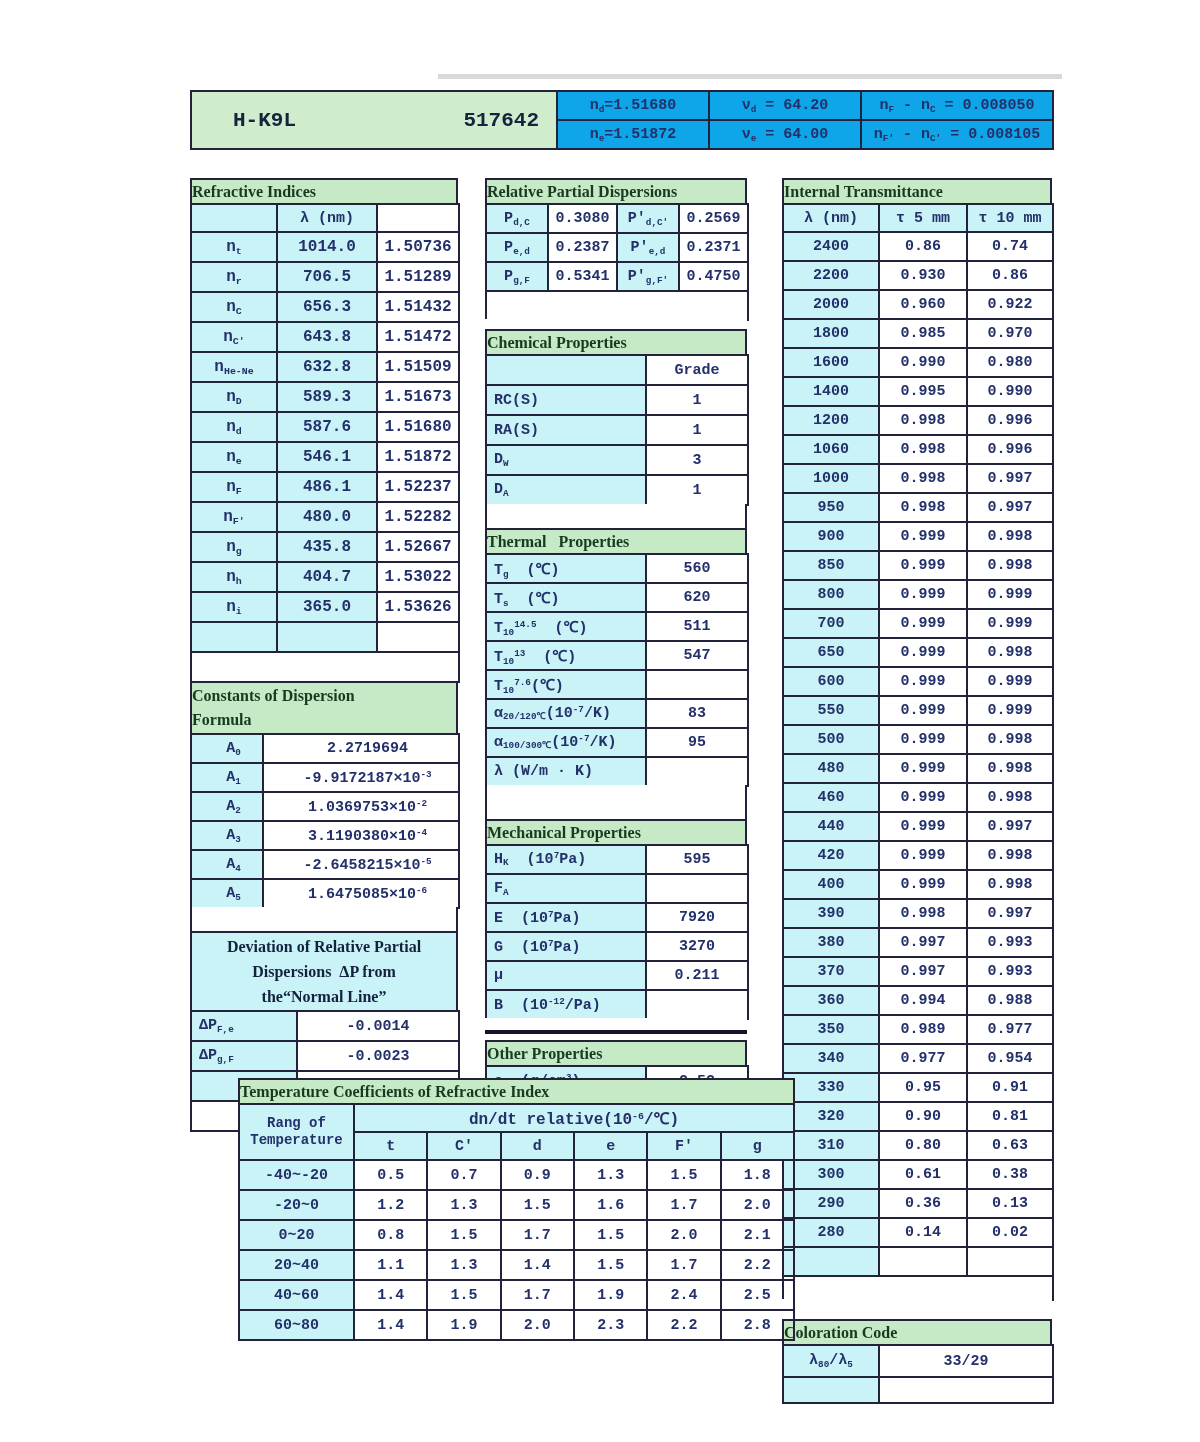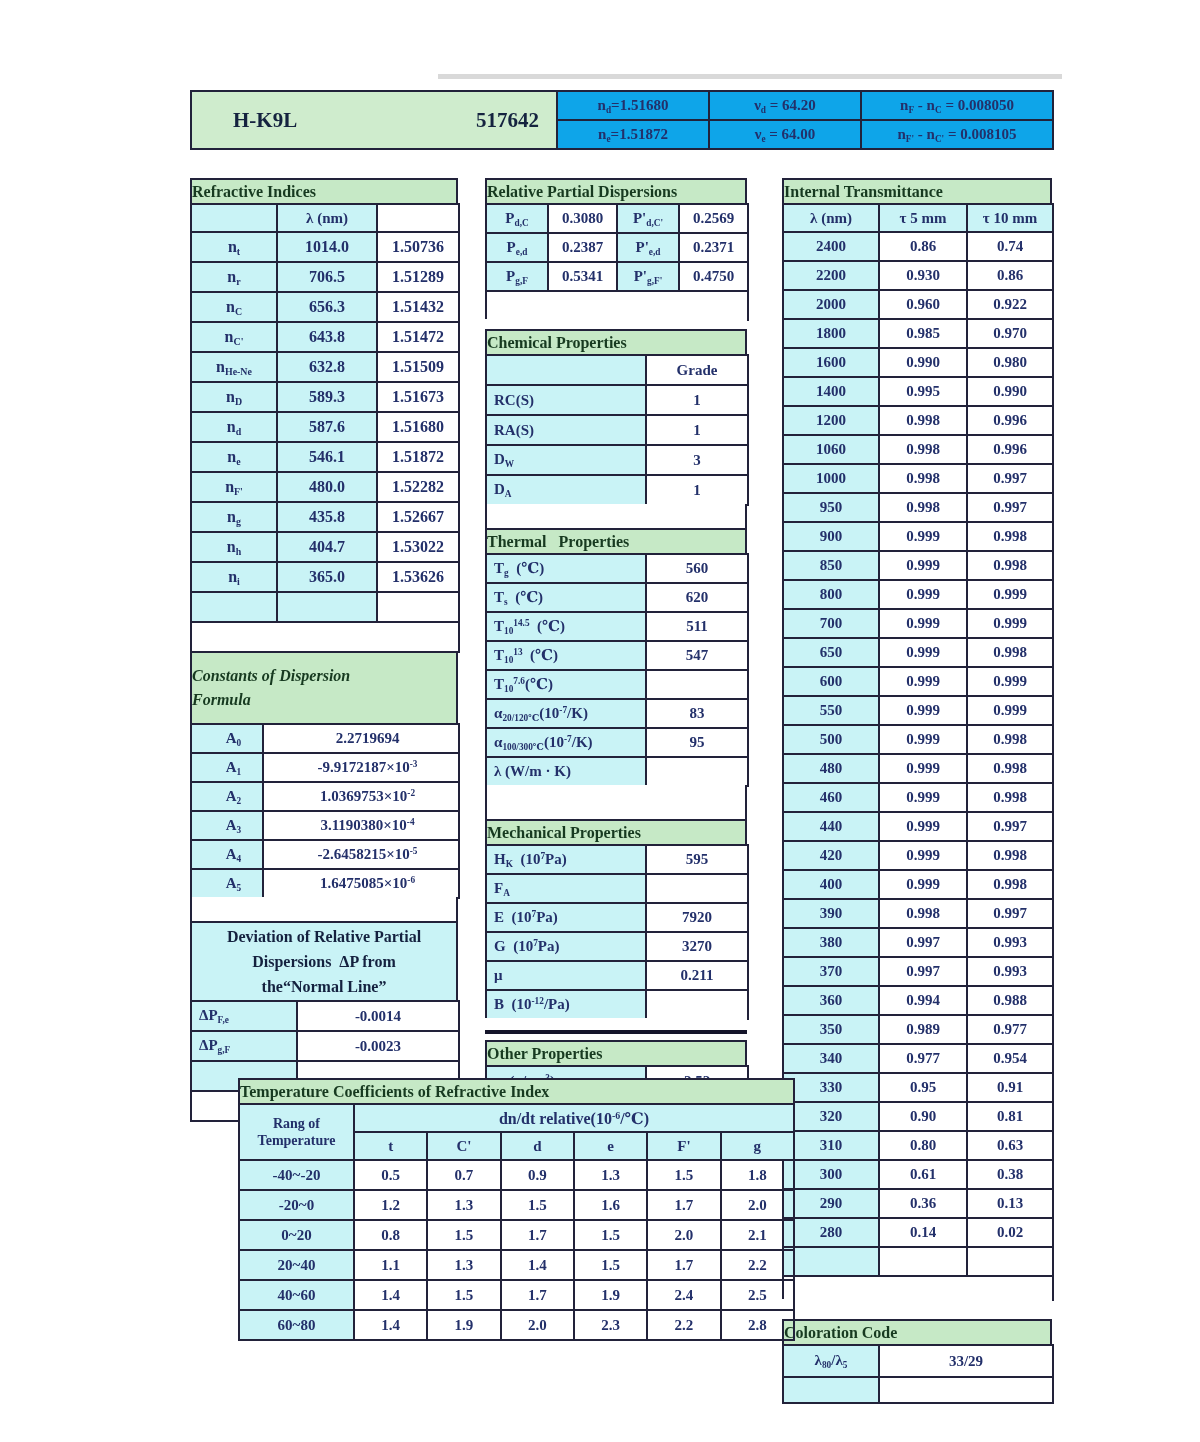--- a/index.html
+++ b/index.html
@@ -4,21 +4,21 @@
 <style>
   html,body { margin:0; padding:0; }
   body {
     width:1200px; height:1442px; background:#ffffff; position:relative;
     font-family:"Liberation Serif","DejaVu Serif",serif;
     font-weight:bold; color:#23306a;
   }
   .page { position:absolute; inset:0; }
   .topline { position:absolute; left:438px; top:74px; width:624px; height:5px; background:#d9d9d9; }
 
-  table { border-collapse:collapse; table-layout:fixed; width:100%; }
+  table { border-collapse:collapse; table-layout:fixed; width:100%;font-family:Liberation Mono, monospace; }
   td, th { border:2px solid #22223a; padding:0 3px; height:27px; text-align:center;
            font-size:15px; white-space:nowrap; overflow:hidden; font-weight:bold; }
   sub { font-size:0.62em; vertical-align:-0.3em; letter-spacing:0; }
   sup { font-size:0.62em; vertical-align:0.5em; }
   .cy    { background:#c9f3f6; }
   .lblL  { background:#c9f3f6; text-align:left; padding-left:7px; }
 
   .sec-title { border:2px solid #22223a; background:#c6e9c6; color:#173a20;
                text-align:left; font-size:16px; line-height:23px; }
   .stack > * + * { margin-top:-2px; }
@@ -150,20 +150,25 @@
             <td class="cy">n<sub>d</sub></td>
             <td class="cy">587.6</td>
             <td>1.51680</td>
           </tr>
           <tr>
             <td class="cy">n<sub>e</sub></td>
             <td class="cy">546.1</td>
             <td>1.51872</td>
           </tr>
           <tr>
+            <td class="cy">n<sub>F</sub></td>
+            <td class="cy">486.1</td>
+            <td>1.52237</td>
+          </tr>
+          <tr>
             <td class="cy">n<sub>F'</sub></td>
             <td class="cy">480.0</td>
             <td>1.52282</td>
           </tr>
           <tr>
             <td class="cy">n<sub>g</sub></td>
             <td class="cy">435.8</td>
             <td>1.52667</td>
           </tr>
           <tr>
@@ -182,21 +187,21 @@
             <td></td>
           </tr>
         </tbody>
       <tbody>
           <tr class="strip">
             <td colspan="3"></td>
           </tr>
         </tbody>
     </table>
 
-    <div class="sec-title" style="line-height:24px;padding:11px 0;font-style:italic;">Constants of Dispersion<br>Formula</div>
+    <div class="sec-title" style="line-height:24px;padding:1px 0;">Constants of Dispersion<br>Formula</div>
     <table id="constants">
       <colgroup>
           <col style="width:72px">
           <col style="width:196px">
         </colgroup>
       <tbody>
           <tr>
             <td class="cy">A<sub>0</sub></td>
             <td>2.2719694</td>
           </tr>

